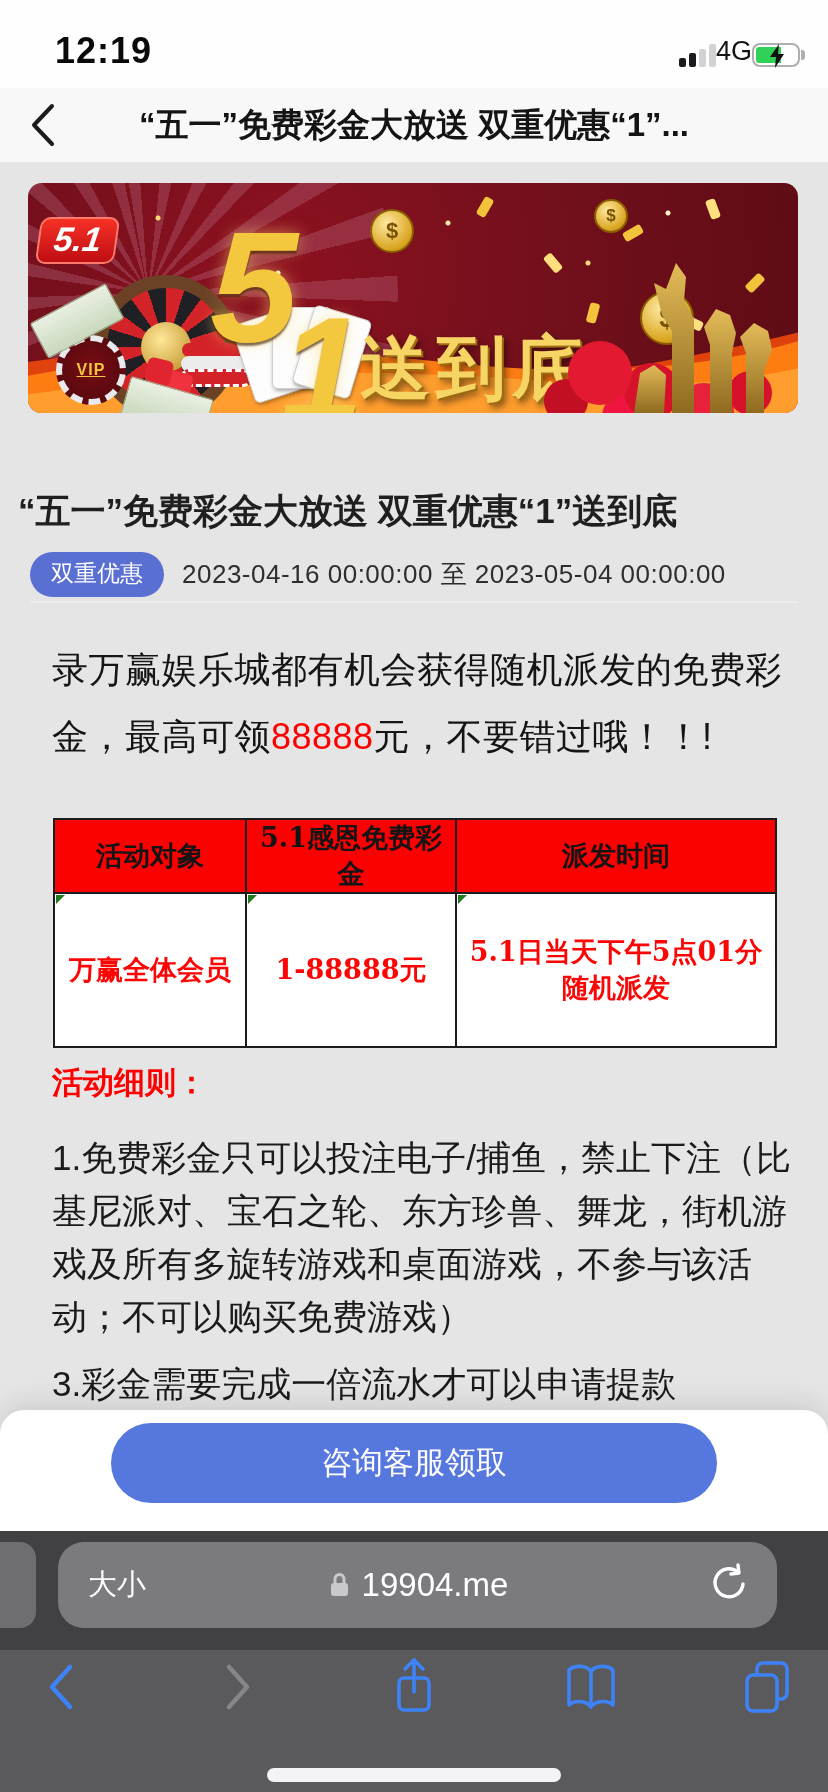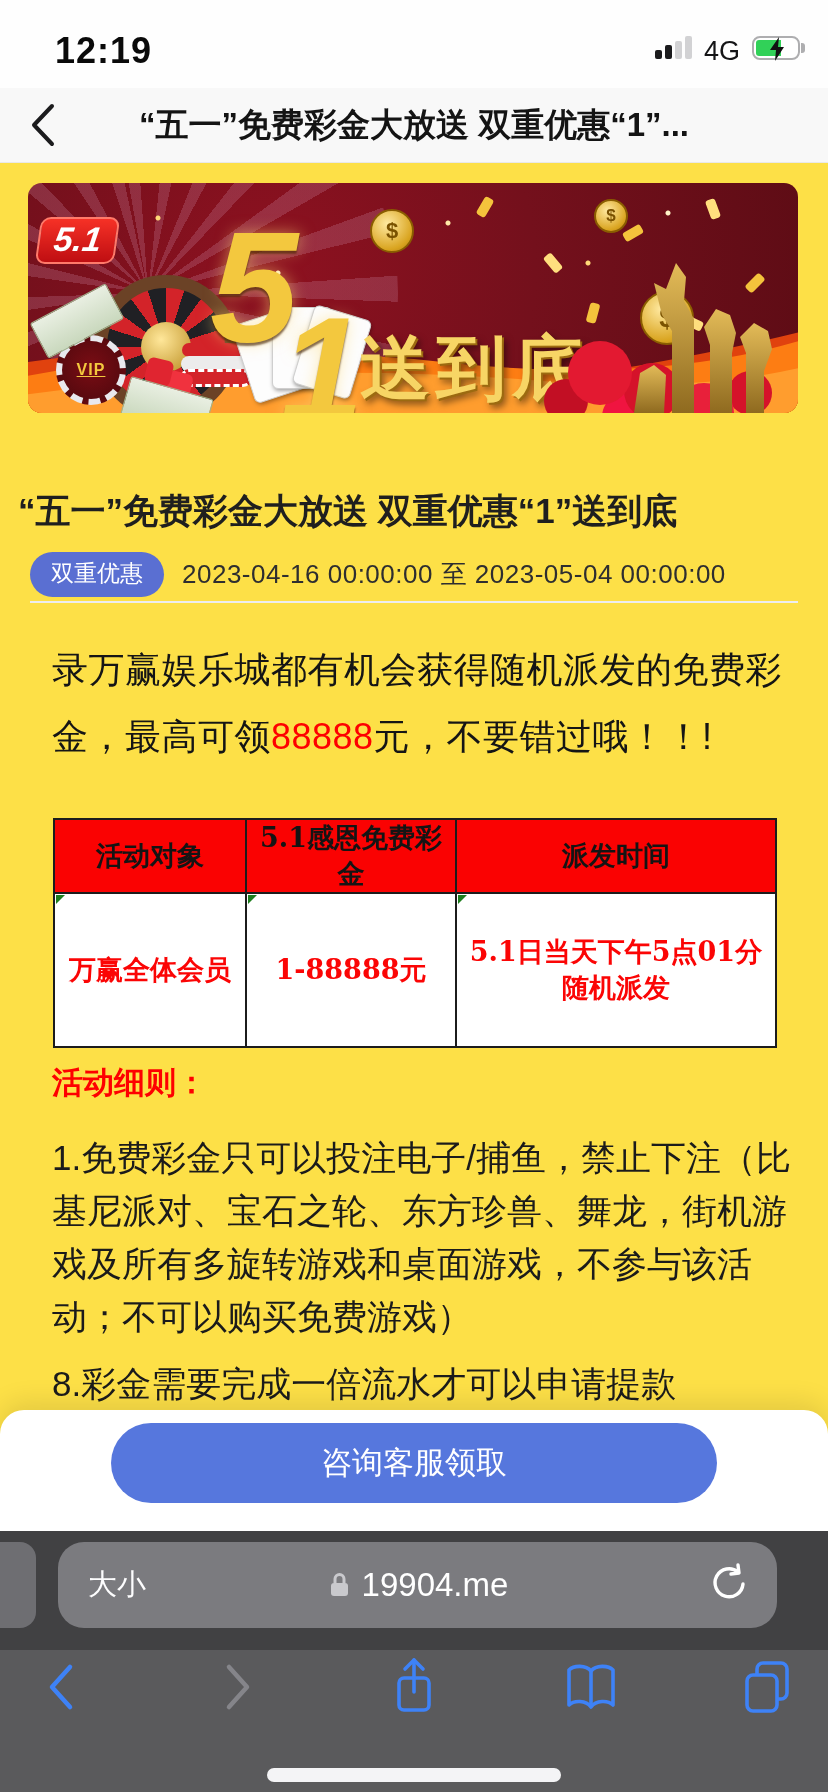--- a/index.html
+++ b/index.html
@@ -1,23 +1,23 @@
 <!DOCTYPE html>
 <html><head>
 <meta charset="utf-8">
 <style>
   html,body{margin:0;padding:0;background:#ffffff;font-family:"Liberation Sans",sans-serif;}
-  #screen{position:relative;width:828px;height:1792px;overflow:hidden;background:#fde047;}
+  #screen{position:relative;width:828px;height:1792px;overflow:hidden;background:#e5e5e5;}
 
   
   .status-bar{position:absolute;top:0;left:0;right:0;height:88px;background:#fefefe;
     display:flex;align-items:center;justify-content:space-between;box-sizing:border-box;
     padding:14px 28px 0 55px;}
   .time{font-size:36px;font-weight:700;color:#0a0a0a;letter-spacing:1px;}
-  .status-right{display:flex;align-items:flex-start;gap:12px;}
+  .status-right{display:flex;align-items:flex-end;}
   .signal{display:flex;align-items:flex-end;gap:3px;height:23px;}
   .signal i{display:block;width:7px;border-radius:2px;background:#1b1b1d;}
   .signal i.b1{height:9px}.signal i.b2{height:14px}
   .signal i.b3{height:18px;background:#d2d2d4}.signal i.b4{height:23px;background:#d2d2d4}
   .net{font-size:27px;color:#141416;}
   .battery{position:relative;width:48px;height:24px;border:2px solid #aeaeb0;border-radius:8px;
     box-sizing:border-box;padding:2px;display:flex;background:#fff;}
   .battery .level{width:62%;background:#31d158;border-radius:3px 0 0 3px;}
   .battery .rest{flex:1;background:#fff;}
   .battery .nub{position:absolute;right:-7px;top:5px;width:4px;height:10px;background:#aeaeb0;border-radius:0 3px 3px 0;}
@@ -263,21 +263,21 @@
       <td>万赢全体会员</td>
       <td>1-88888元</td>
       <td class="l3">5.1日当天下午5点01分随机派发</td>
     </tr>
   </tbody>
     </table>
 
   <div class="rules-heading">活动细则：</div>
   <div class="rules">
     <p>1.免费彩金只可以投注电子/捕鱼，禁止下注（比基尼派对、宝石之轮、东方珍兽、舞龙，街机游戏及所有多旋转游戏和桌面游戏，不参与该活动；不可以购买免费游戏）</p>
-    <p>8.彩金需要完成一倍流水才可以申请提款</p>
+    <p>3.彩金需要完成一倍流水才可以申请提款</p>
   </div>
 
   <div class="bottom-panel">
     <button class="cta-button">咨询客服领取</button>
   </div>
 
   <div class="browser">
     <div class="url-section">
       <div class="tab-peek"></div>
       <div class="url-field">

